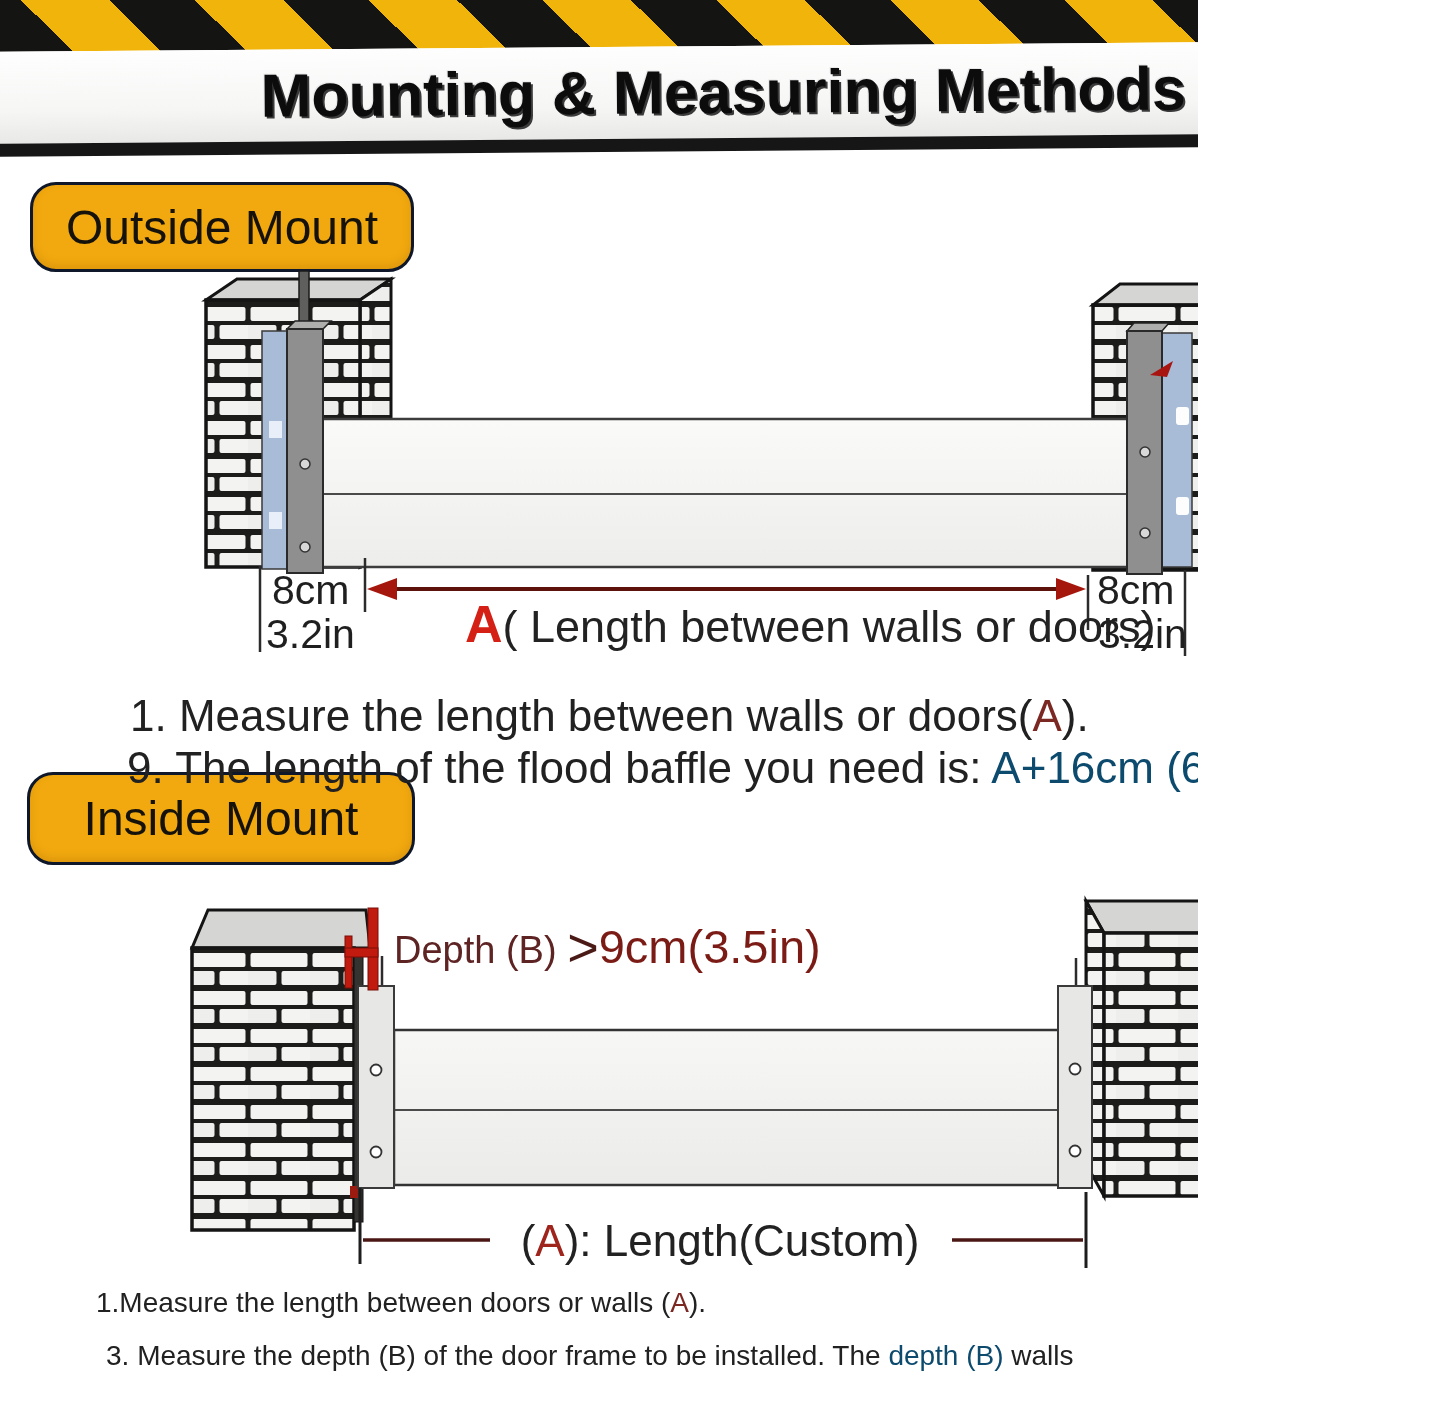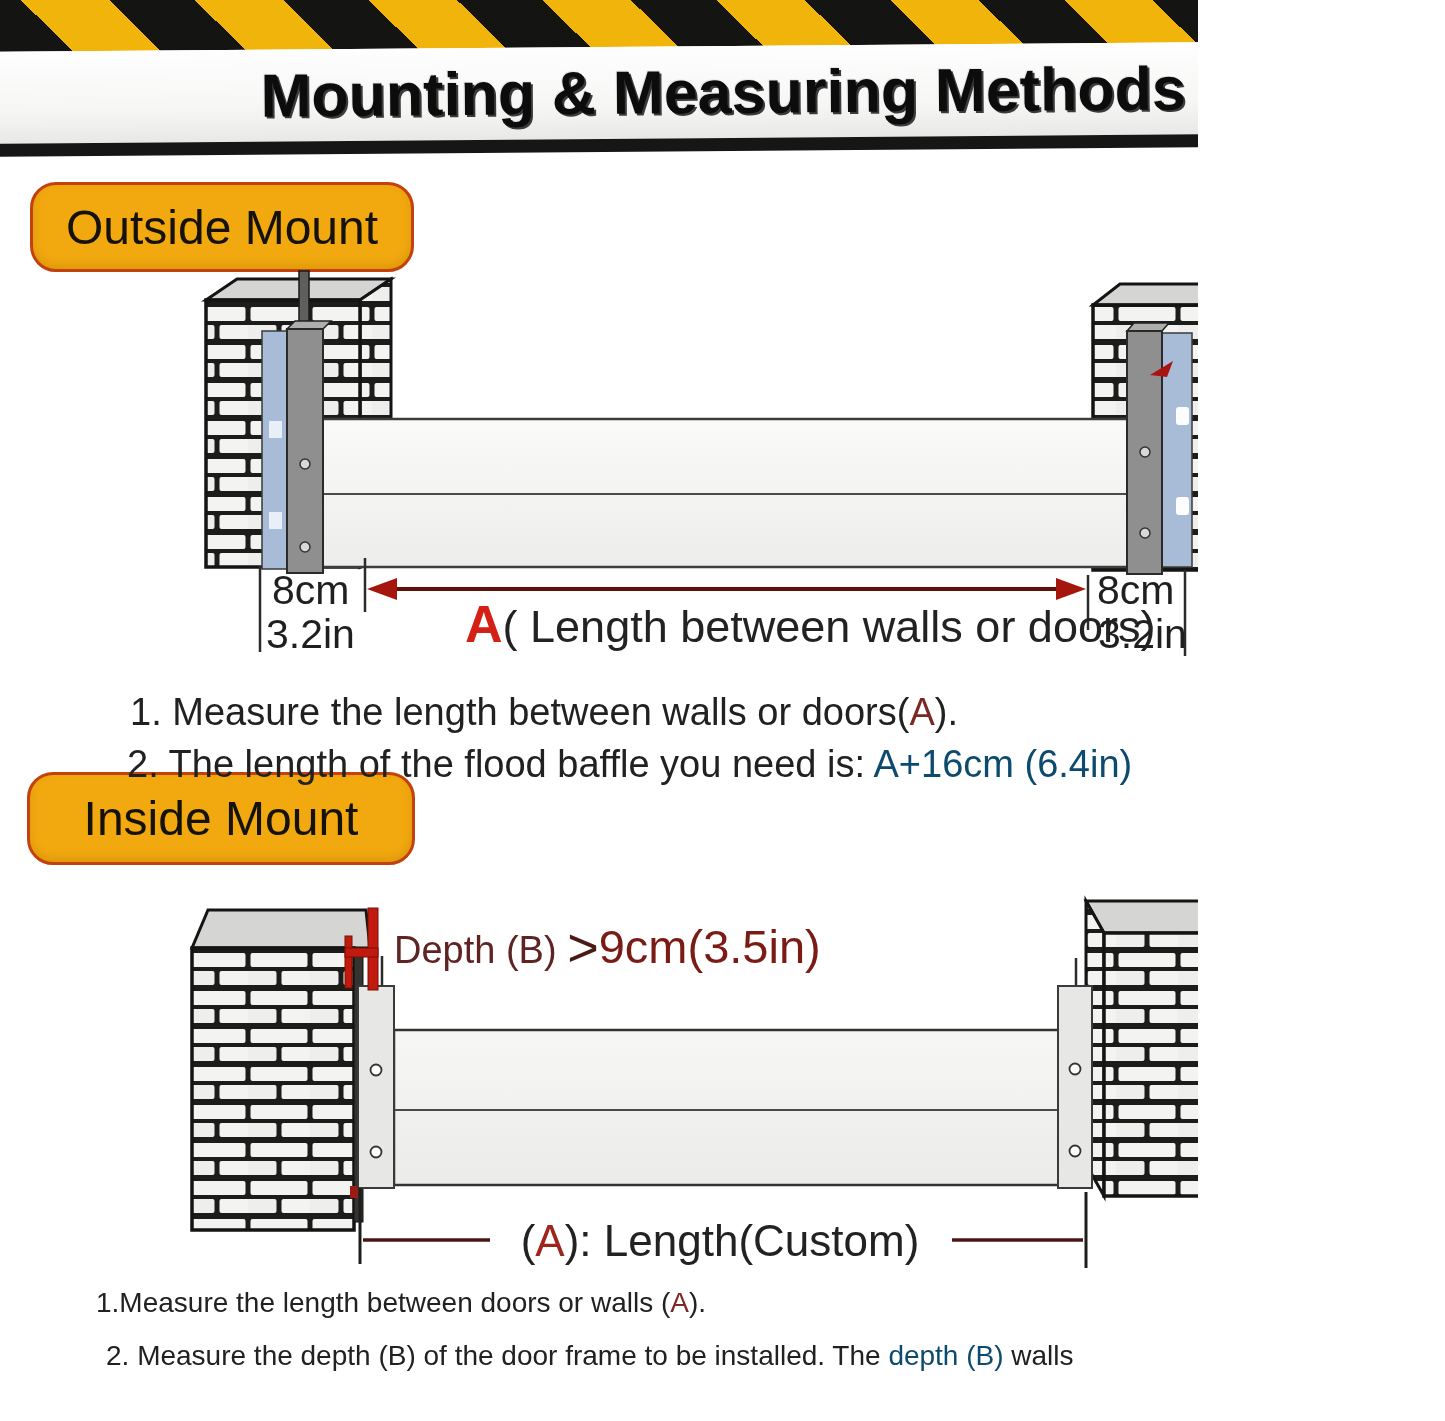--- a/index.html
+++ b/index.html
@@ -15,29 +15,29 @@
   .title-band{height:92px; background:linear-gradient(180deg,#fefefe 0%,#f6f6f5 65%,#e8e8e7 100%);
     display:flex; align-items:center; justify-content:center;}
   .title-band .title{
     font-size:61px; font-weight:700; color:#0c0c0c; letter-spacing:0px;
     text-shadow:2px 2px 0 #3b3b3b, -1px -1px 0 #e8e8e8;
   }
   .black-bar{height:13px; background:#161616;}
 
   
   .mount-label{
-    position:absolute; background:#F2A90F; border:3px solid #c2410c; border-radius:26px;
+    position:absolute; background:#F2A90F; border:3px solid #0f172a; border-radius:26px;
     display:flex; align-items:center; justify-content:center;
     font-size:48px; color:#15110b; box-shadow:inset 0 -4px 8px rgba(160,100,0,.25);
   }
   #outside-label{left:30px; top:182px; width:378px; height:84px;}
   #inside-label{left:27px; top:772px; width:382px; height:87px;}
 
   
-  .step{position:absolute; white-space:nowrap; font-size:38px; line-height:1.1; color:#212121;}
+  .step{position:absolute; white-space:nowrap; font-size:44px; line-height:1.1; color:#212121;}
   .step.small{font-size:28px;}
   .red{color:#0c4a6e;}
   .dkred{color:#7B2822;}
 </style>
 </head>
 <body>
 
 <div class="page">
 
   <div class="banner">
@@ -123,21 +123,21 @@
     <text x="1098" y="648" font-size="41" fill="#1f1f1f">3.2in</text>
     <text x="465" y="642">
       <tspan font-size="52" font-weight="700" fill="#D42015">A</tspan><tspan font-size="45" fill="#222222">( Length between walls or doors)</tspan>
     </text>
   </svg>
 
   <div class="step" style="left:130px; top:692px;">
     <span>1. Measure the length between walls or doors(</span><span class="dkred">A</span><span>).</span>
   </div>
   <div class="step" style="left:127px; top:744px;">
-    <span>2. The length of the flood baffle you need is: </span><span class="red">A+16cm (6.4in)</span>
+    <span>9. The length of the flood baffle you need is: </span><span class="red">A+16cm (6.4in)</span>
   </div>
 
   <svg style="top:895px" width="1445" height="380" viewBox="0 895 1445 380">
     <defs>
       <pattern id="brickB" patternUnits="userSpaceOnUse" width="62" height="38">
         <rect width="62" height="38" fill="#1c1c1a"></rect>
         <rect x="2.5" y="3" width="57" height="14" rx="2" fill="#f3f3f1"></rect>
         <rect x="-28.5" y="21" width="57" height="14" rx="2" fill="#eeeeec"></rect>
         <rect x="33.5" y="21" width="57" height="14" rx="2" fill="#f3f3f1"></rect>
       </pattern>
@@ -199,16 +199,16 @@
     </g>
     <text x="720" y="1256" text-anchor="middle" font-size="44">
       <tspan fill="#222222">(</tspan><tspan fill="#9E241C">A</tspan><tspan fill="#222222">): Length(Custom)</tspan>
     </text>
   </svg>
 
   <div class="step small" style="left:96px; top:1288px;">
     <span>1.Measure the length between doors or walls (</span><span class="dkred">A</span><span>).</span>
   </div>
   <div class="step small" style="left:106px; top:1341px;">
-    <span>2. Measure the depth (B) of the door frame to be installed. The </span><span class="red">depth (B)</span><span> walls</span>
+    <span>3. Measure the depth (B) of the door frame to be installed. The </span><span class="red">depth (B)</span><span> walls</span>
   </div>
 
 </div>
 
 </body></html>

